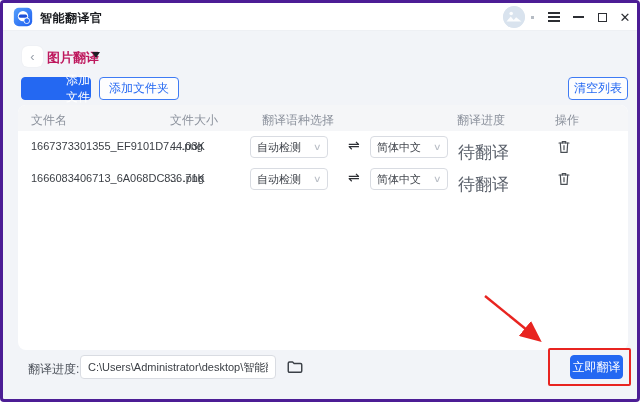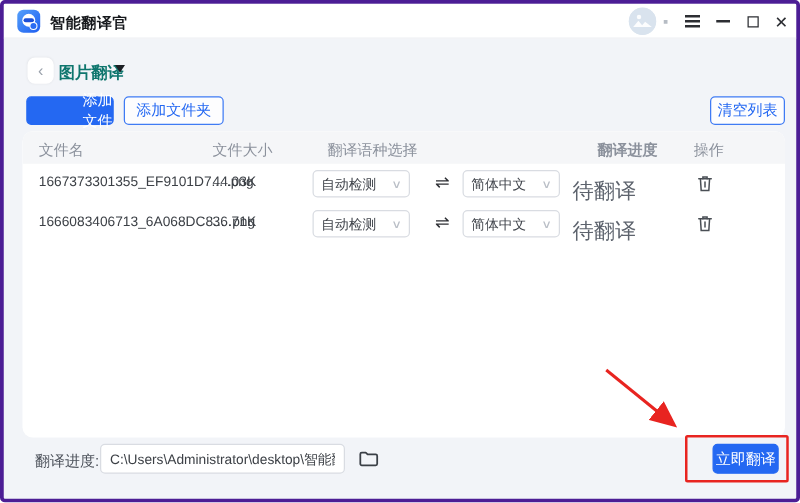--- a/index.html
+++ b/index.html
@@ -19,34 +19,34 @@
   .avatar-caret{position:absolute;left:528px;top:13px;width:3px;height:3px;background:#b6bcc4;}
   .winbtn{position:absolute;top:6px;width:18px;height:16px;display:flex;align-items:center;justify-content:center;cursor:pointer;}
   .menu-bars{width:12px;height:10px;display:flex;flex-direction:column;justify-content:space-between;}
   .menu-bars i{display:block;height:1.6px;background:#2c2e33;}
   .min-bar{width:11px;height:1.6px;background:#2c2e33;}
   .max-box{width:9px;height:9px;border:1.6px solid #2c2e33;}
   .close-x{font-size:13px;color:#2c2e33;line-height:1;}
   
   .back-btn{position:absolute;left:19px;top:43px;width:21px;height:21px;background:#ffffff;border-radius:6px;
     display:flex;align-items:center;justify-content:center;color:#9aa1ab;font-size:13px;cursor:pointer;box-shadow:0 0 2px rgba(0,0,0,.06);}
-  .nav-title{position:absolute;left:44px;top:46px;font-size:13px;font-weight:bold;color:#0f766e;}
+  .nav-title{position:absolute;left:44px;top:46px;font-size:13px;font-weight:bold;color:#be185d;}
   .nav-caret{position:absolute;left:89px;top:49px;width:0;height:0;border-left:4.5px solid transparent;border-right:4.5px solid transparent;border-top:6px solid #1c1f24;}
   
   .btn{font-size:12px;border-radius:4px;display:flex;align-items:center;justify-content:center;cursor:pointer;}
   .btn-primary{background:#2468f2;color:#fff;border:1px solid #2468f2;}
   .btn-outline{background:#fdfdfe;color:#2468f2;border:1px solid #3f7bf4;}
   .add-file{position:absolute;left:18px;top:74px;width:70px;height:23px;padding-left:44px;}
   .add-folder{position:absolute;left:96px;top:74px;width:80px;height:23px;}
   .clear-list{position:absolute;left:565px;top:74px;width:60px;height:23px;}
   
   .card{position:absolute;left:15px;top:102px;width:610px;height:245px;background:#ffffff;border-radius:8px;overflow:hidden;}
   .thead{position:absolute;left:0;top:0;width:100%;height:26px;background:#f5f6f8;}
   .th{position:absolute;top:7px;font-size:12px;color:#8b919c;}
-  .th1{left:13px;} .th2{left:152px;} .th3{left:244px;} .th4{left:460px;font-weight:bold;} .th5{left:537px;}
+  .th1{left:13px;} .th2{left:152px;} .th3{left:244px;} .th4{left:439px;} .th5{left:537px;}
   .trow{position:absolute;left:0;width:100%;height:32px;}
   .trow.r1{top:26px;} .trow.r2{top:58px;}
   .cell{position:absolute;top:9px;font-size:11px;color:#3c4046;}
   .c-name{left:13px;} .c-size{left:152px;}
   .select{position:absolute;top:5px;width:78px;height:22px;border:1px solid #d9dce2;border-radius:4px;background:#fff;
     display:flex;align-items:center;padding:0 6px;font-size:11px;color:#41454c;cursor:pointer;}
   .sel-src{left:232px;align-items:center;} .sel-tgt{left:352px;}
   .select .sel-caret{margin-left:auto;color:#b9bec6;font-size:9px;transform:scaleX(1.3);}
   .swap{position:absolute;left:330px;top:7px;font-size:14px;color:#2c2e33;line-height:1;}
   .c-status{left:440px;color:#5d636d;font-size:17px;top:10px;}

